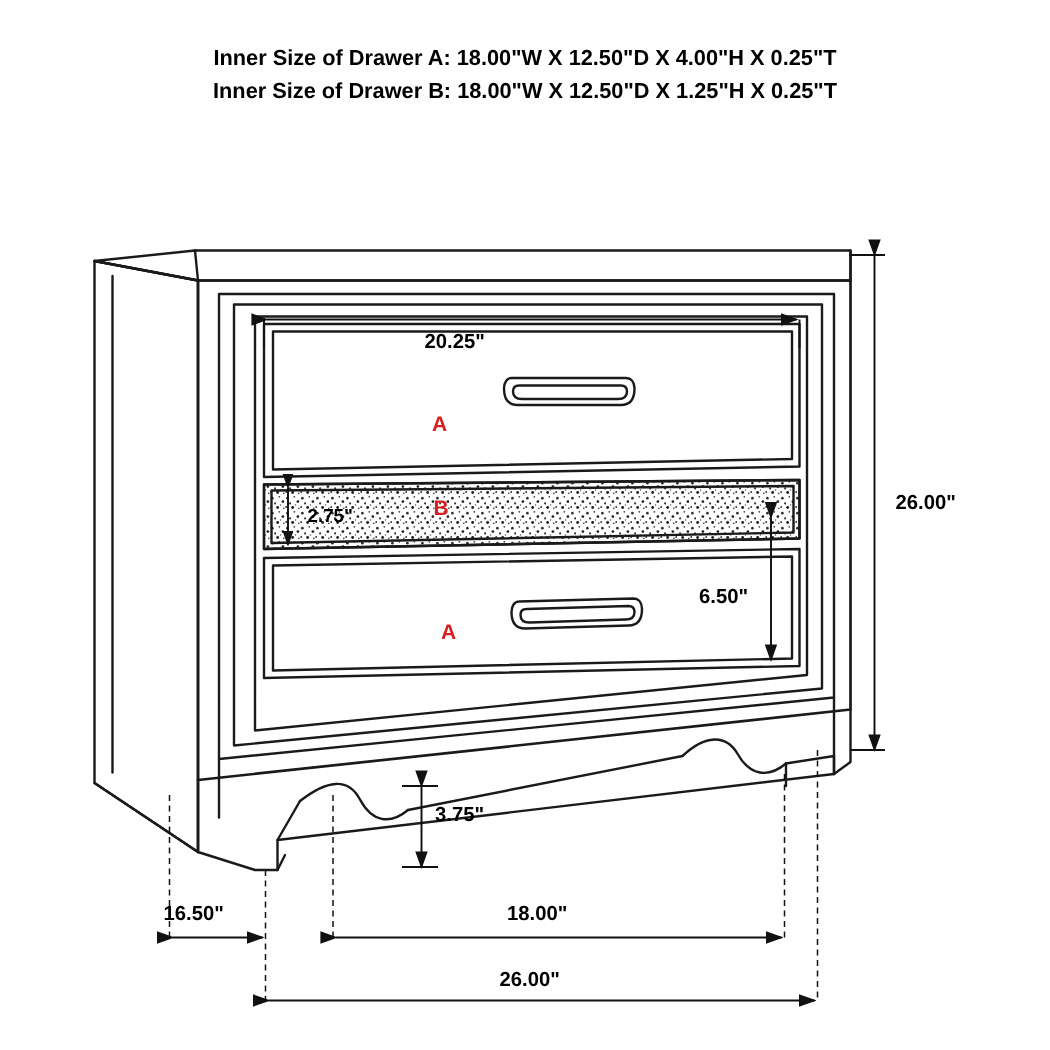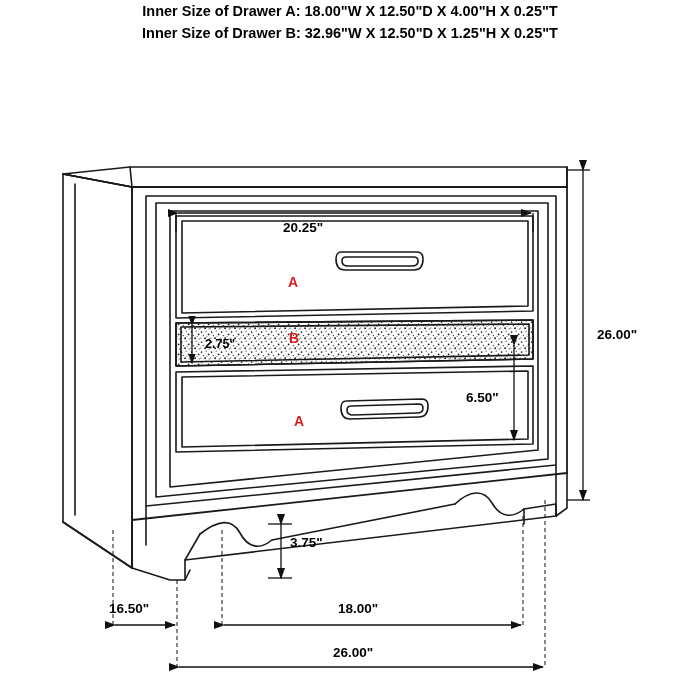--- a/index.html
+++ b/index.html
@@ -46,23 +46,23 @@
     white-space: nowrap;
   }
   .lbl.red { color: #d81e1e; font-size: 14px; }
   .lbl.small { font-size: 12.5px; }
 </style>
 </head>
 <body>
 
 <div id="stage">
 
-  <div class="hdr" style="top:0;">
+  <div class="hdr" style="top:28px;">
     <div>Inner Size of Drawer A: 18.00"W X 12.50"D X 4.00"H X 0.25"T</div>
-    <div>Inner Size of Drawer B: 32.96"W X 12.50"D X 1.25"H X 0.25"T</div>
+    <div>Inner Size of Drawer B: 18.00"W X 12.50"D X 1.25"H X 0.25"T</div>
   </div>
 
   <svg class="diagram" viewBox="0 0 700 700">
     <defs>
       <marker id="ah" markerWidth="9" markerHeight="9" refX="8" refY="3.2" orient="auto" markerUnits="strokeWidth">
         <path d="M0,0 L9,3.2 L0,6.4 z" fill="#111"></path>
       </marker>
       <marker id="ahs" markerWidth="8" markerHeight="8" refX="7" refY="2.8" orient="auto" markerUnits="strokeWidth">
         <path d="M0,0 L8,2.8 L0,5.6 z" fill="#111"></path>
       </marker>

